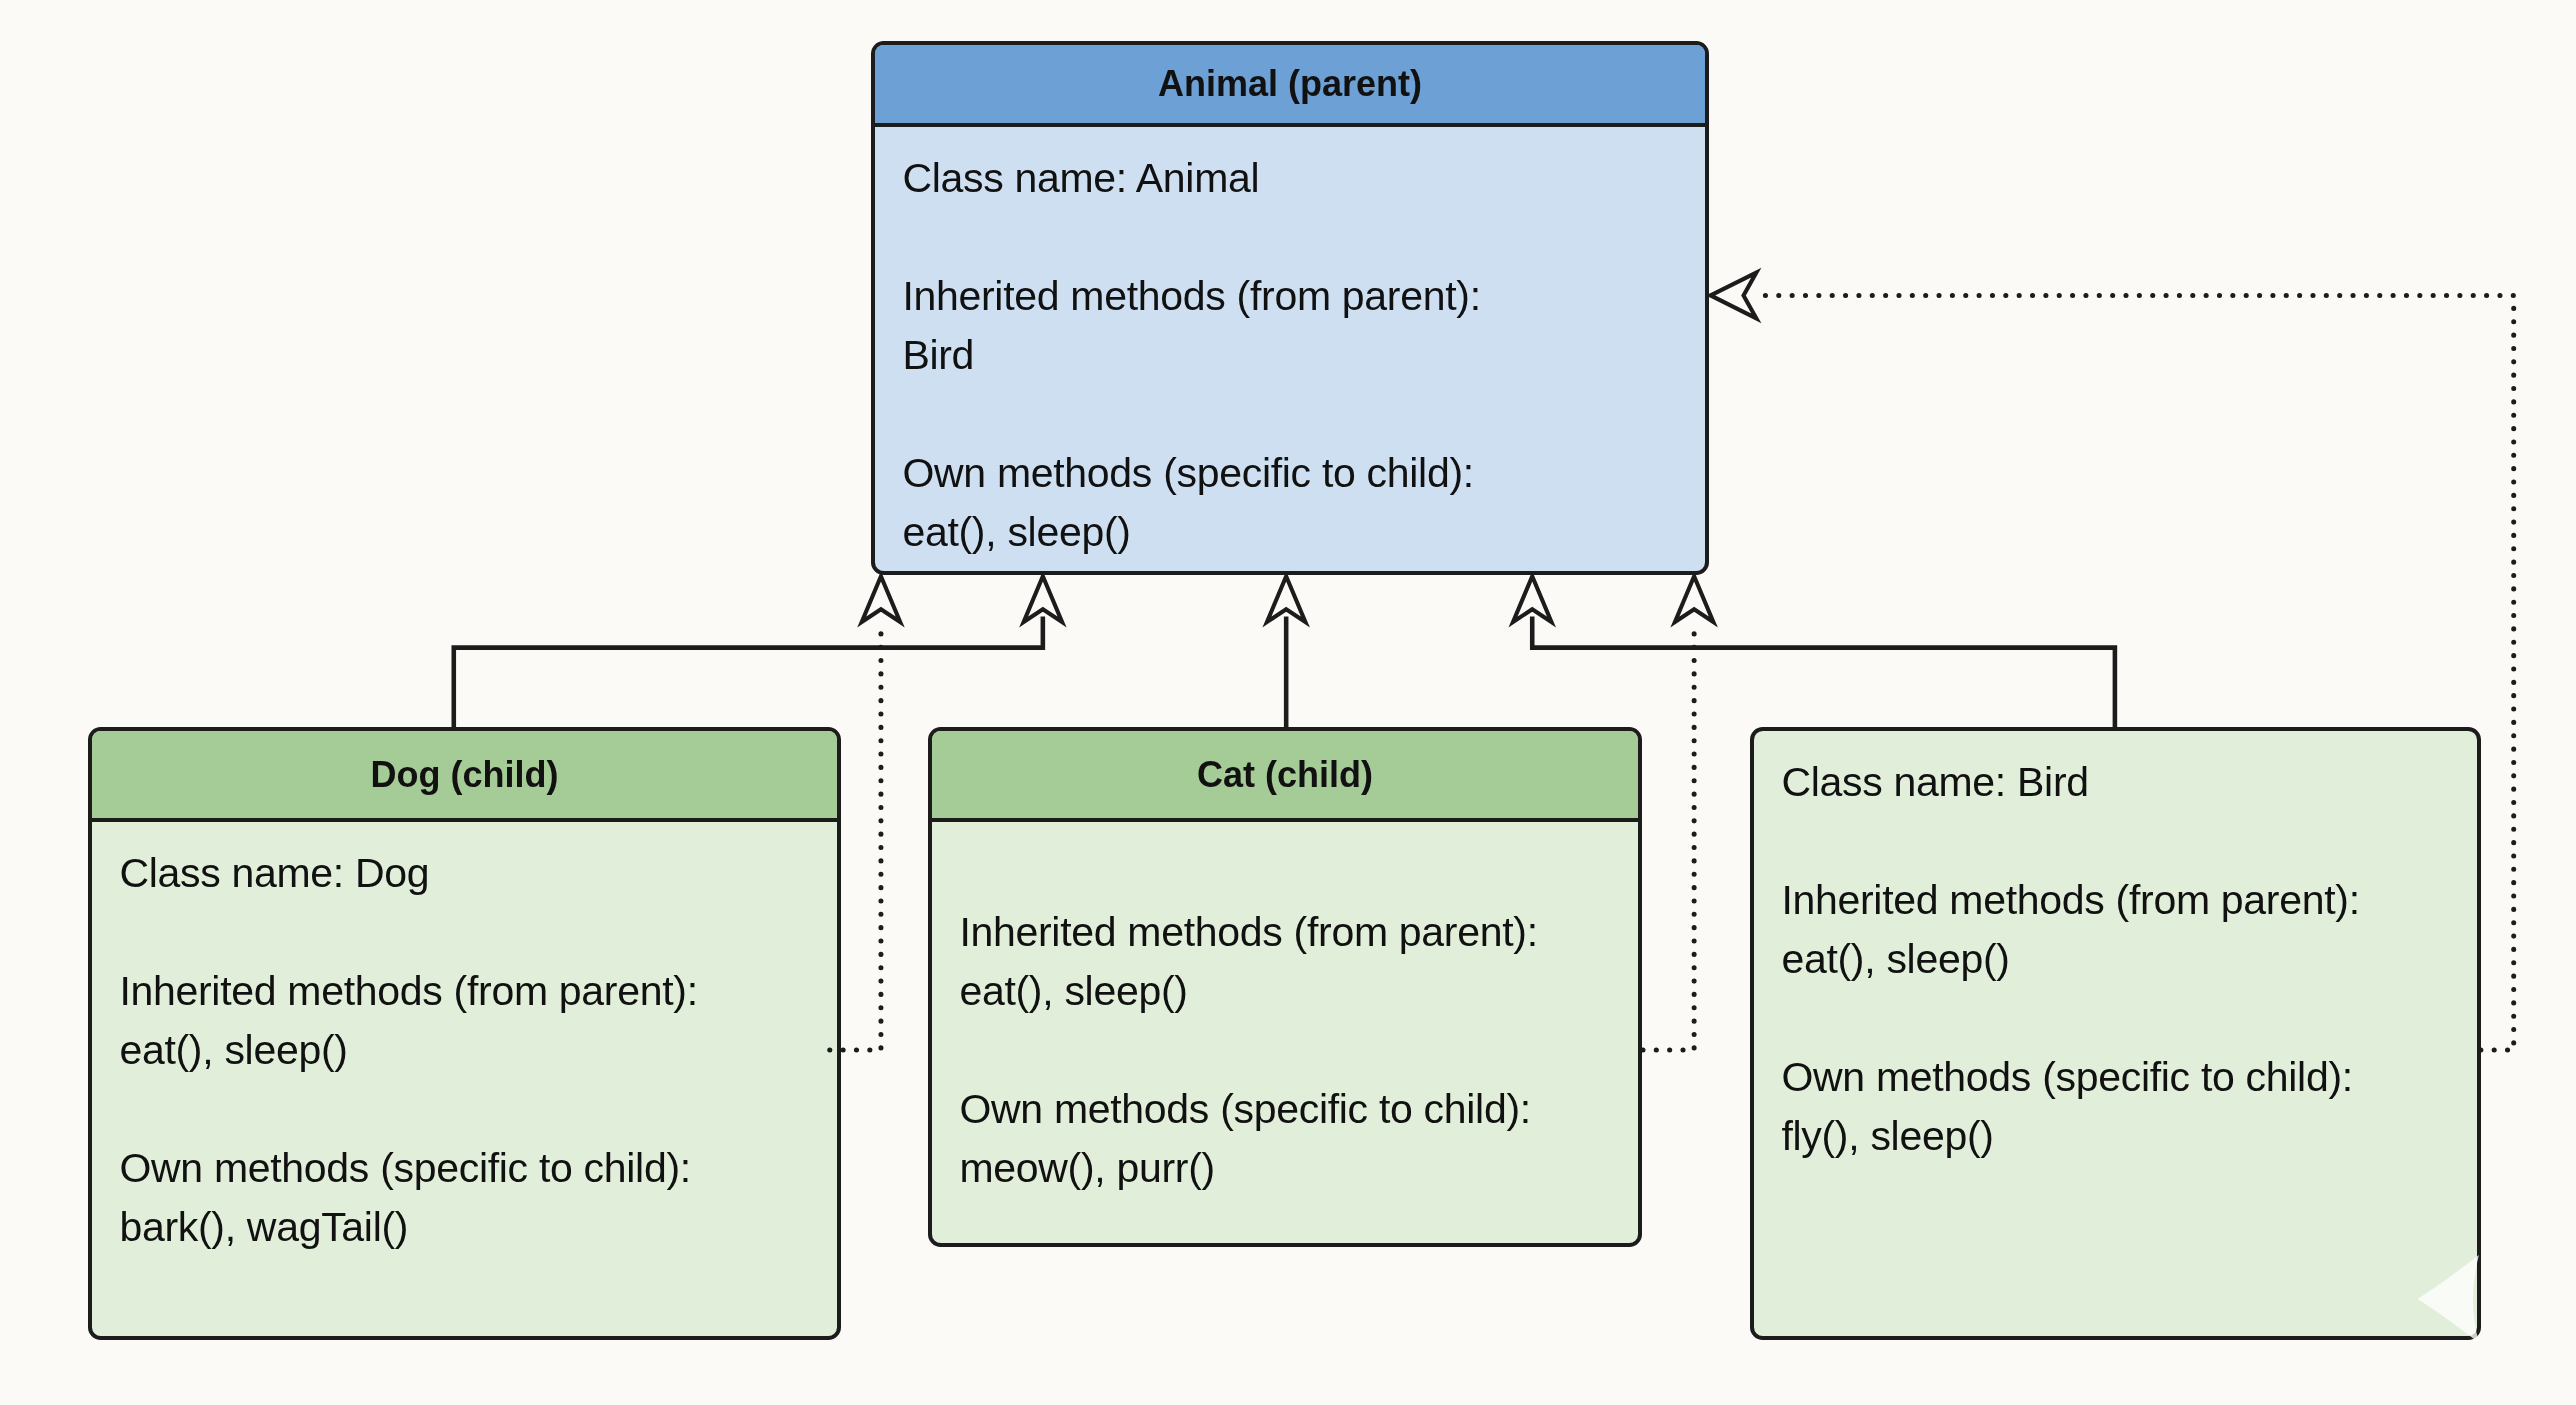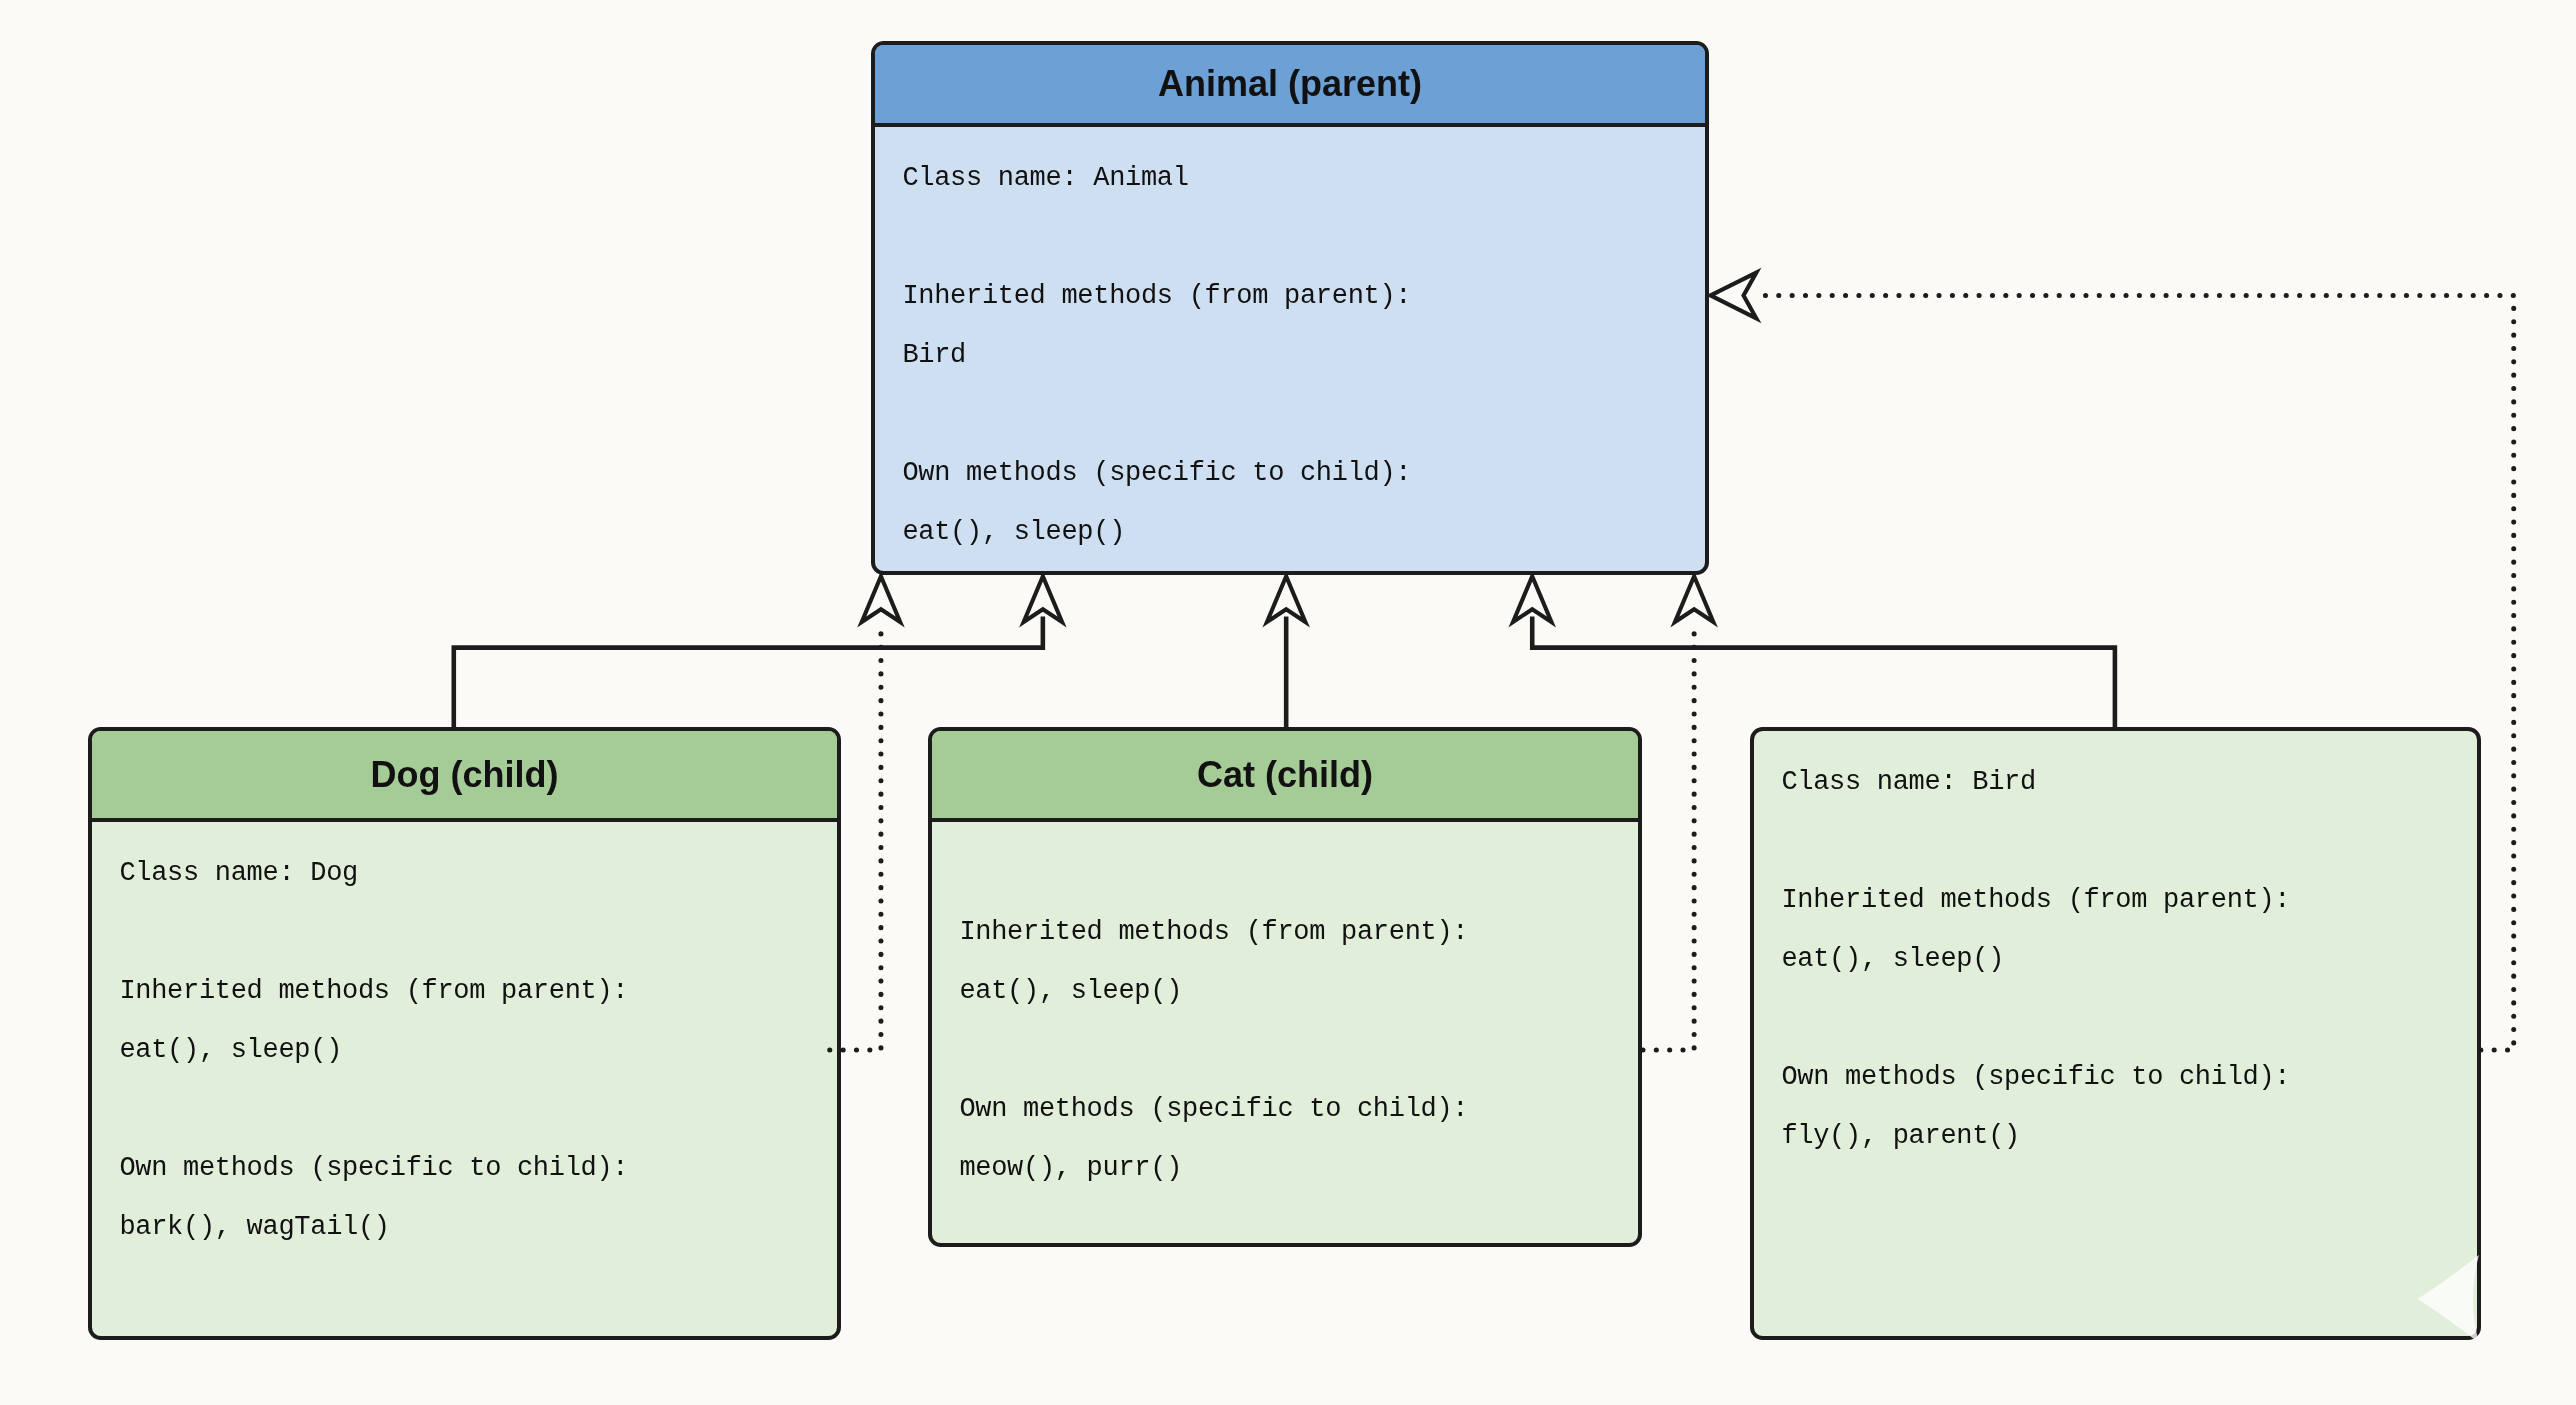--- a/index.html
+++ b/index.html
@@ -33,25 +33,24 @@
     border-radius:8.2px 8.2px 0 0;
     font-weight:bold;
     font-size:36px;
     background:var(--child-header-bg);
   }
   .parent-box{background:var(--parent-body-bg);}
   .parent-box header{background:var(--parent-header-bg);height:82px;}
   .child-box header{height:91px;}
   .box-body{
     padding:22px 7.3px 0 27.4px;
-    font-size:27px;
+    font-size:41px;
     line-height:59px;
     letter-spacing:-0.3px;
     white-space:nowrap;
-    font-family:Liberation Mono, monospace;
   }
   .box-body p{margin:0;}
   .box-body .mt{margin-top:59px;}
 
   .pos-animal{left:871px;top:41px;width:838px;height:534px;}
   .pos-dog{left:88px;top:727px;width:753px;height:613px;}
   .pos-cat{left:928px;top:727px;width:714px;height:520px;}
   .pos-bird{left:1750px;top:727px;width:731px;height:613px;}
 
   svg.connectors{
@@ -102,21 +101,21 @@
       <p>meow(), purr()</p>
     </div>
   </section>
 
   <section class="class-box child-box pos-bird">
     <div class="box-body">
       <p>Class name: Bird</p>
       <p class="mt">Inherited methods (from parent):</p>
       <p>eat(), sleep()</p>
       <p class="mt">Own methods (specific to child):</p>
-      <p>fly(), parent()</p>
+      <p>fly(), sleep()</p>
     </div>
   </section>
 
   <svg class="connectors" viewBox="0 0 2816 1536" aria-hidden="true">
 
     <path class="solid-line" d="M 496 795 L 496 708 L 1140 708 L 1140 674"></path>
     <path class="solid-line" d="M 1406 795 L 1406 674"></path>
     <path class="solid-line" d="M 2312 795 L 2312 708 L 1675 708 L 1675 674"></path>
 
     <path class="dotted-line" d="M 907 1148 L 963 1148 L 963 684"></path>

